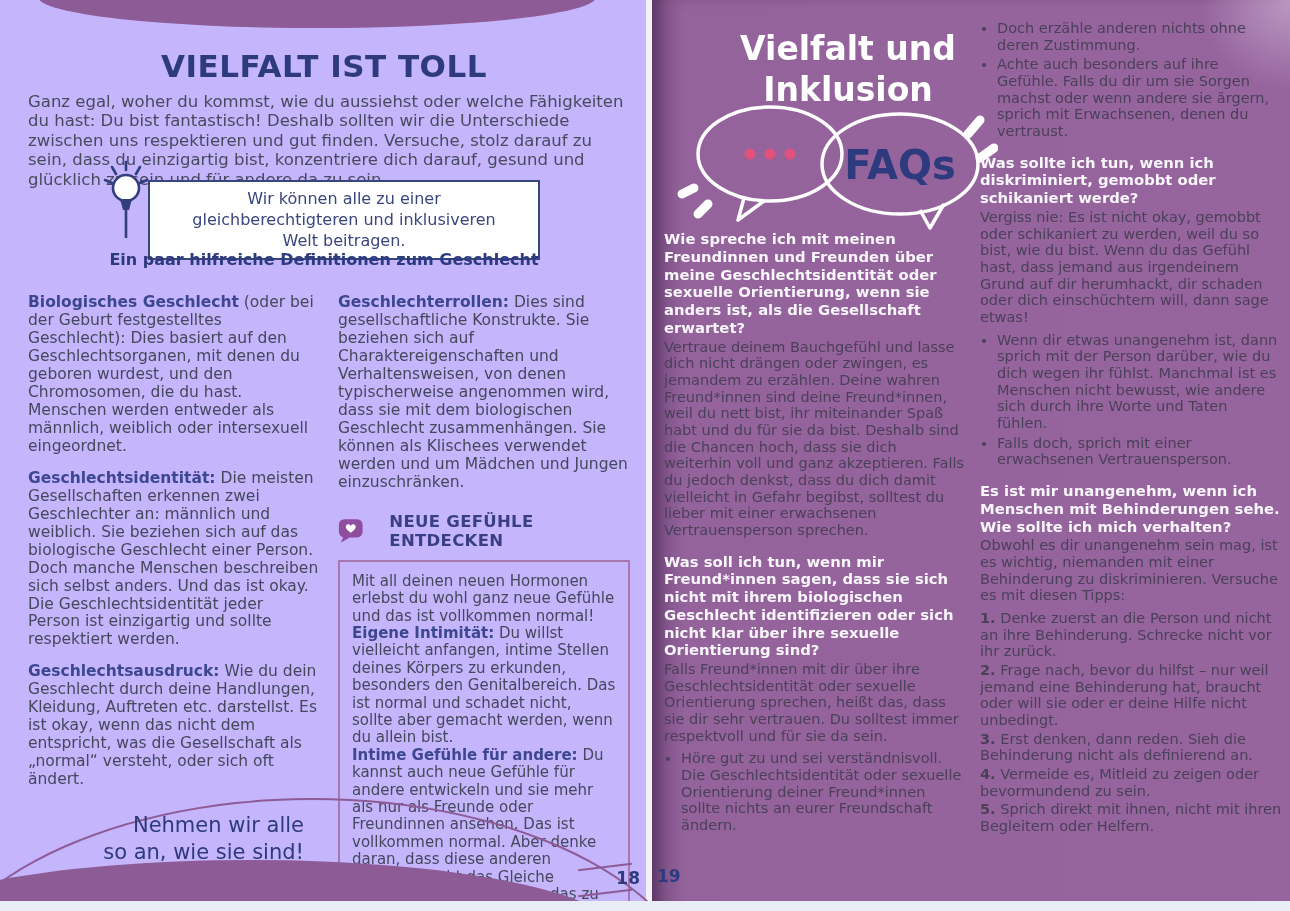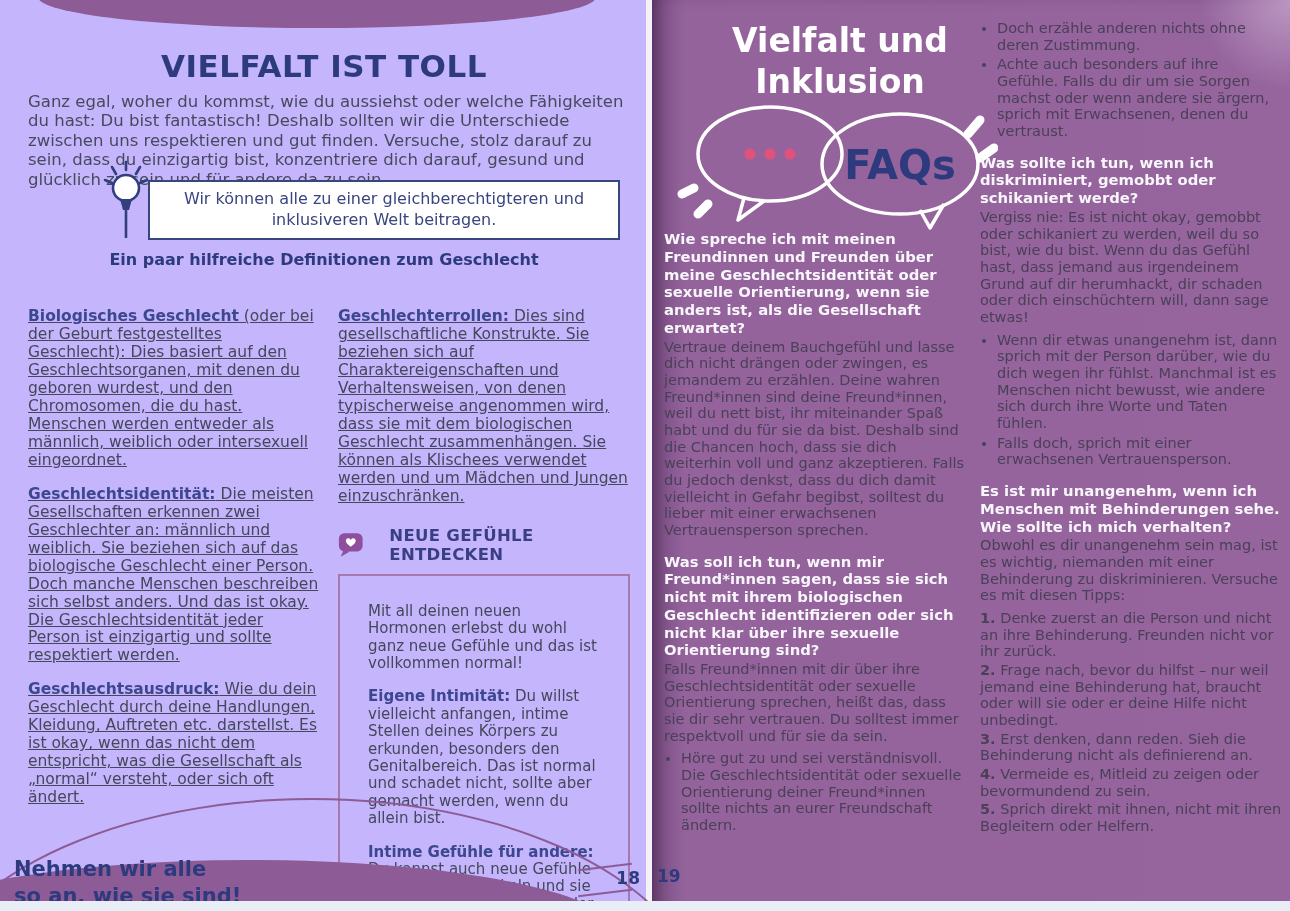--- a/index.html
+++ b/index.html
@@ -15,50 +15,50 @@
       background:#e9edf5;z-index:40;}
 
   
   .arc-top{position:absolute;left:38px;top:-34px;width:558px;height:62px;
       background:#8d5b95;border-radius:50%;}
   .lp-title{position:absolute;left:0;top:48px;width:648px;margin:0;text-align:center;
       font-size:31px;font-weight:800;letter-spacing:.5px;color:#2e3a7e;}
   .lp-intro{position:absolute;left:28px;top:92px;width:598px;margin:0;
       font-size:16.5px;line-height:1.18;color:#474a5c;}
   .bulb-icon{position:absolute;left:100px;top:160px;z-index:3;}
-  .callout{position:absolute;left:148px;top:180px;width:472px;box-sizing:border-box;
+  .callout{position:absolute;left:148px;top:180px;width:392px;box-sizing:border-box;
       border:2px solid #39457f;padding:7px 28px;text-align:center;
       font-size:16px;line-height:1.3;color:#39457f;background:#fff;}
   .lp-defs-head{position:absolute;left:0;top:250px;width:648px;margin:0;text-align:center;
       font-size:16px;font-weight:800;color:#2e3a7e;}
   .cols{position:absolute;left:28px;top:292px;width:602px;display:flex;gap:18px;}
   .col{width:292px;font-size:15.5px;line-height:1.16;color:#45485a;}
-  .def{margin:16px 0 14px 0;text-decoration:underline;}
+  .def{margin:2px 0 14px 0;}
   .term{color:#3c478f;font-weight:800;}
   .feel-head{display:flex;align-items:center;gap:24px;margin:20px 0 10px 0;}
   .feel-head-label{font-size:16.5px;font-weight:800;color:#3a3f85;letter-spacing:.3px;}
   .feel-box{border:2px solid #a678ad;padding:11px 12px;font-size:15px;line-height:1.16;
       color:#45485a;}
-  .feel-box p{margin:16px;}
-  .slogan{position:absolute;left:14px;top:856px;width:290px;text-align:left;
-      font-size:21px;font-weight:700;color:#2e3a7e;line-height:1.3;z-index:6;}
+  .feel-box p{margin:0;}
+  .slogan{position:absolute;left:14px;top:812px;width:290px;text-align:right;
+      font-size:21px;font-weight:400;color:#2e3a7e;line-height:1.3;z-index:6;}
   .slogan span{display:block;}
   .arc-outline{position:absolute;left:-80px;top:798px;width:780px;height:420px;
       border:2px solid #8d5b95;border-radius:50%;background:transparent;z-index:2;}
   .hill{position:absolute;left:-120px;top:860px;width:740px;height:150px;
       background:#8d5b95;border-radius:50%;z-index:3;}
   .fold-line{position:absolute;height:0;border-top:2px solid #8d5b95;z-index:5;}
   .fold-line.t1{left:578px;top:866px;width:54px;transform:rotate(-7deg);}
   .fold-line.t2{left:578px;top:892px;width:54px;transform:rotate(-7deg);}
   .pn{position:absolute;font-size:17px;font-weight:800;z-index:6;}
   .pn-left{right:8px;top:868px;color:#2e3a7e;}
   .pn-right{left:5px;top:866px;color:#2e3a7e;}
 
   
-  .rp-title{position:absolute;left:20px;top:12px;width:320px;margin:8px;text-align:center;
+  .rp-title{position:absolute;left:20px;top:12px;width:320px;margin:16px;text-align:center;
       font-size:33px;font-weight:800;color:#ffffff;line-height:1.25;}
   .rp-title span{display:block;}
   .faq-graphic{position:absolute;left:16px;top:102px;}
   .rcol{position:absolute;font-size:14.5px;line-height:1.15;color:#4a4058;}
   .rcol1{left:12px;top:230px;width:302px;}
   .rcol2{left:328px;top:20px;width:302px;}
   .q{margin:14px 0 2px 0;font-weight:800;color:#f8f6fb;font-size:14.8px;line-height:1.2;}
   .rcol1 .q:first-child{margin-top:0;}
   .a{margin:0 0 6px 0;}
   ul.a{margin:0 0 8px 0;padding-left:17px;}
@@ -185,21 +185,21 @@
         <li>Achte auch besonders auf ihre Gefühle. Falls du dir um sie Sorgen machst oder wenn andere sie ärgern, sprich mit Erwachsenen, denen du vertraust.</li>
       </ul>
       <p class="q">Was sollte ich tun, wenn ich diskriminiert, gemobbt oder schikaniert werde?</p>
       <p class="a">Vergiss nie: Es ist nicht okay, gemobbt oder schikaniert zu werden, weil du so bist, wie du bist. Wenn du das Gefühl hast, dass jemand aus irgendeinem Grund auf dir herumhackt, dir schaden oder dich einschüchtern will, dann sage etwas!</p>
       <ul class="a">
         <li>Wenn dir etwas unangenehm ist, dann sprich mit der Person darüber, wie du dich wegen ihr fühlst. Manchmal ist es Menschen nicht bewusst, wie andere sich durch ihre Worte und Taten fühlen.</li>
         <li>Falls doch, sprich mit einer erwachsenen Vertrauensperson.</li>
       </ul>
       <p class="q">Es ist mir unangenehm, wenn ich Menschen mit Behinderungen sehe. Wie sollte ich mich verhalten?</p>
       <p class="a">Obwohl es dir unangenehm sein mag, ist es wichtig, niemanden mit einer Behinderung zu diskriminieren. Versuche es mit diesen Tipps:</p>
-      <p class="a tip"><b>1.</b><span> Denke zuerst an die Person und nicht an ihre Behinderung. Freunden nicht vor ihr zurück.</span></p>
+      <p class="a tip"><b>1.</b><span> Denke zuerst an die Person und nicht an ihre Behinderung. Schrecke nicht vor ihr zurück.</span></p>
       <p class="a tip"><b>2.</b><span> Frage nach, bevor du hilfst – nur weil jemand eine Behinderung hat, braucht oder will sie oder er deine Hilfe nicht unbedingt.</span></p>
       <p class="a tip"><b>3.</b><span> Erst denken, dann reden. Sieh die Behinderung nicht als definierend an.</span></p>
       <p class="a tip"><b>4.</b><span> Vermeide es, Mitleid zu zeigen oder bevormundend zu sein.</span></p>
       <p class="a tip"><b>5.</b><span> Sprich direkt mit ihnen, nicht mit ihren Begleitern oder Helfern.</span></p>
     </div>
 
     <div class="pn pn-right">19</div>
   </section>
 
   <div class="bottom-strip"></div>

